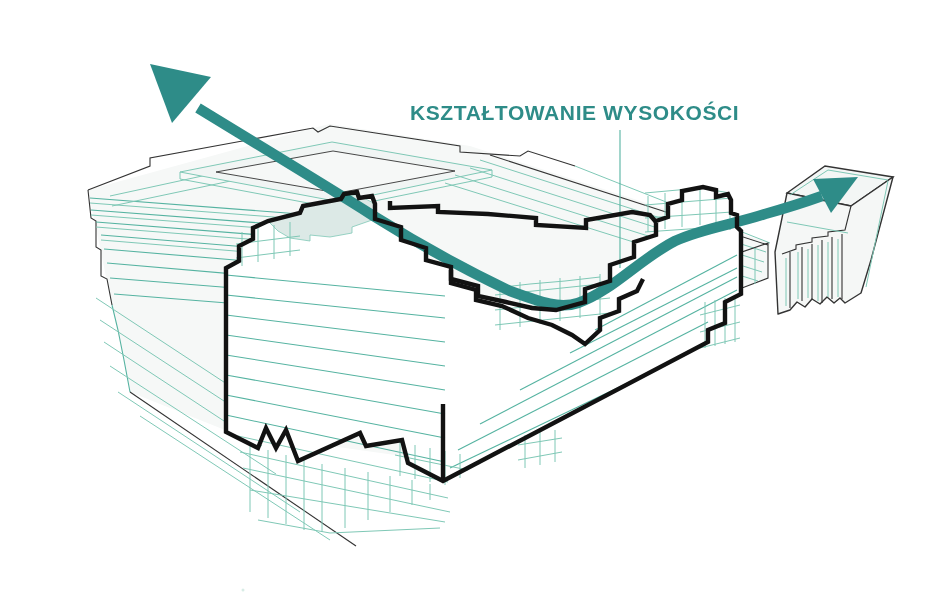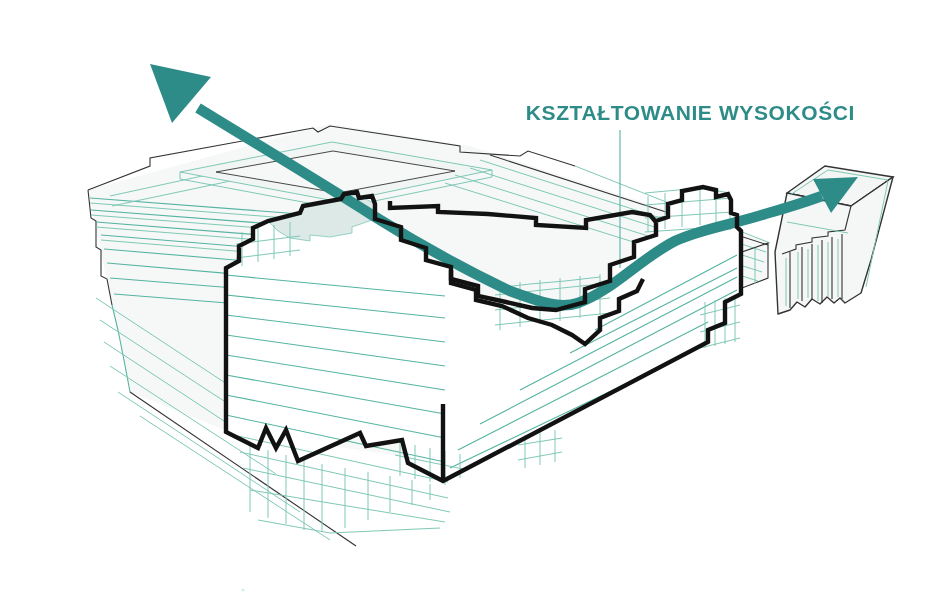--- a/index.html
+++ b/index.html
@@ -12,21 +12,21 @@
     --face:#ffffff;
     --bgface:#f6f8f7;
   }
   html,body{margin:0;padding:0;background:#fff;}
   .stage{
     position:relative;width:950px;height:603px;background:#fff;overflow:hidden;
     font-family:"Liberation Sans", sans-serif;
   }
   .stage svg{position:absolute;left:0;top:0;}
   .title{
-    position:absolute;left:410px;top:101px;width:445px;text-align:right;
+    position:absolute;left:410px;top:101px;width:445px;text-align:left;
     font-size:21px;font-weight:bold;letter-spacing:0.6px;color:var(--accent);
     white-space:nowrap;
   }
   .wire{stroke:var(--wire);stroke-width:1;fill:none;}
   .wire2{stroke:var(--wire-dark);stroke-width:1.1;fill:none;}
   .thin{stroke:var(--thin-ink);stroke-width:1.1;fill:none;}
   .thick{stroke:var(--ink);stroke-width:4.4;fill:none;stroke-linejoin:miter;}
   .band{stroke:var(--accent);stroke-width:10.5;fill:none;}
 </style>
 </head>

